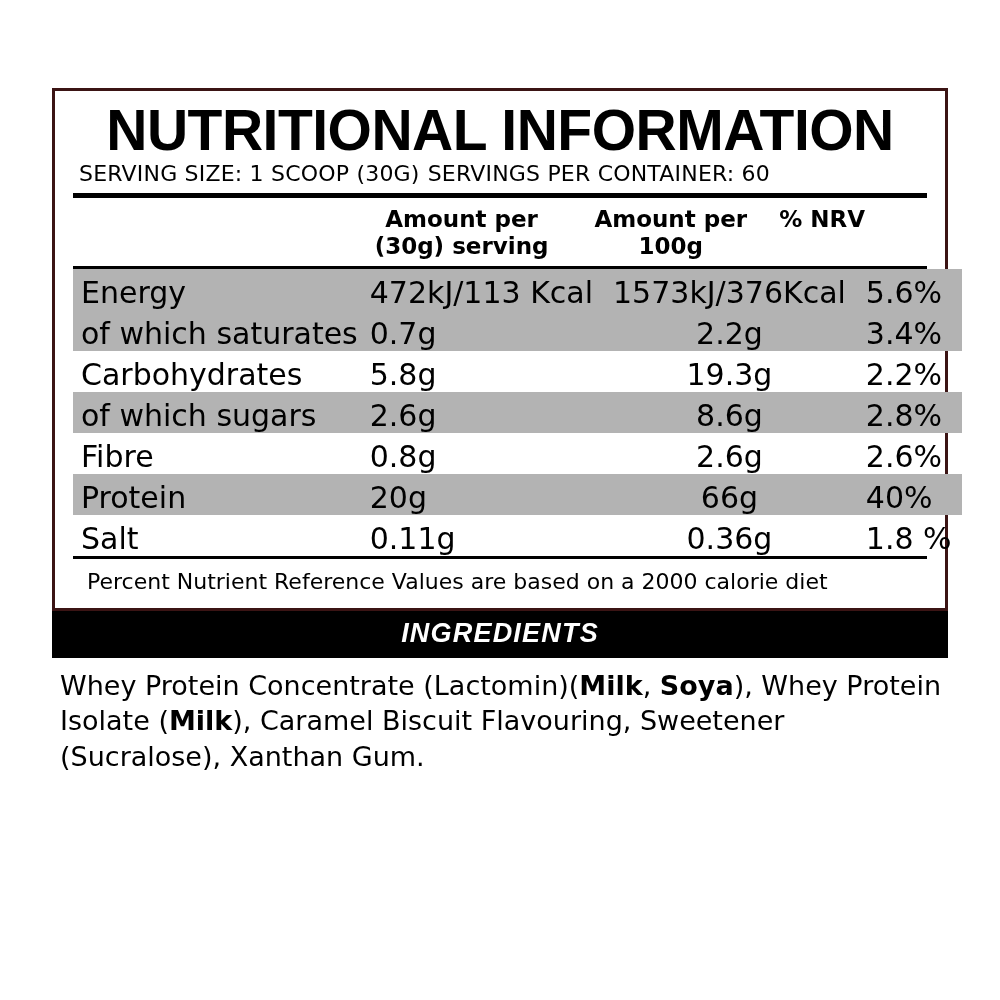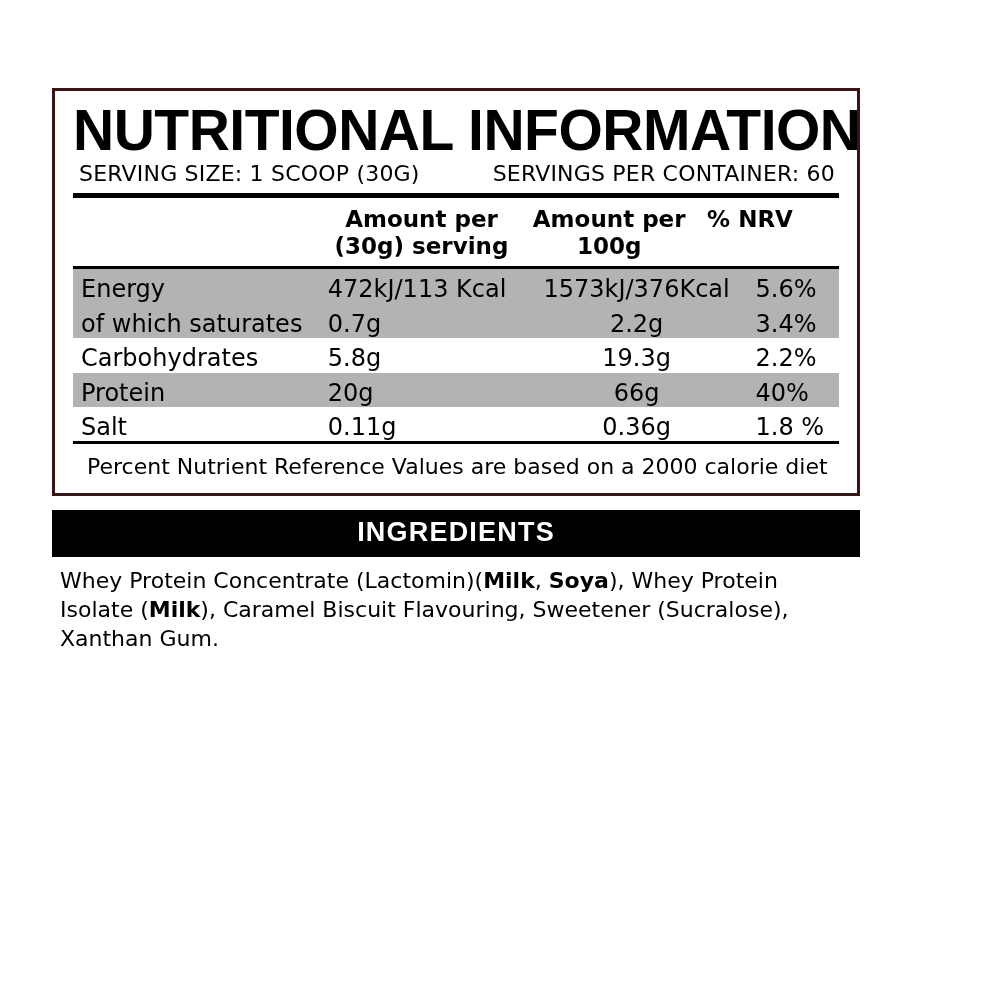--- a/index.html
+++ b/index.html
@@ -12,21 +12,21 @@
     height: 1000px;
     font-family: "DejaVu Sans", sans-serif;
     color: #000000;
     overflow: hidden;
   }
 
   .label-wrap {
     position: absolute;
     left: 52px;
     top: 88px;
-    width: 808px;
+    width: 896px;
   }
 
   
   .panel {
     border: 3px solid #3b1414;
     box-sizing: border-box;
     padding: 8px 18px 14px 18px;
     background: #ffffff;
   }
 
@@ -36,29 +36,30 @@
     font-size: 57px;
     line-height: 1.02;
     letter-spacing: -0.5px;
     text-align: center;
     margin: 2px 0 0 0;
     white-space: nowrap;
   }
 
   .serving-row {
     display: flex;
-    justify-content: space-between;
+    justify-content: flex-start;
     align-items: flex-end;
     font-size: 22px;
     letter-spacing: 0.2px;
     margin-top: 2px;
     padding: 0 4px 0 6px;
   }
   .serving-row .right {
     text-align: right;
+    margin-left: 8px;
   }
 
   .rule-thick {
     border-top: 5px solid #000;
     margin-top: 7px;
   }
   .rule-thin {
     border-top: 3px solid #000;
   }
 
@@ -74,50 +75,50 @@
     vertical-align: top;
     line-height: 1.18;
   }
   table.nutri th.c0 { width: 33%; }
   table.nutri th.c1 { width: 25%; text-align: center; }
   table.nutri th.c2 { width: 24%; text-align: center; }
   table.nutri th.c3 { width: 18%; text-align: left; padding-right: 10px; }
 
   table.nutri td {
     padding: 7px 6px 1px 6px;
-    font-size: 24px;
+    font-size: 30px;
     line-height: 1.1;
     white-space: nowrap;
   }
   table.nutri td.c0 { text-align: left; padding-left: 8px; }
   table.nutri td.c1 { text-align: left; padding-right: 14px; }
   table.nutri td.c2 { text-align: center; padding-right: 14px; }
   table.nutri td.c3 { text-align: left; padding-right: 10px; }
 
   tr.shaded td { background: #b3b3b3; }
 
   .footnote {
     font-size: 22px;
     padding: 10px 0 0 14px;
   }
 
   
   .ing-bar {
-    margin-top: 14px;
     background: #000000;
     color: #ffffff;
     text-align: center;
     font-family: "Liberation Sans", sans-serif;
     font-weight: bold;
     font-size: 27px;
     letter-spacing: 1.2px;
     padding: 7px 0 9px 0;
+    font-style: italic;
   }
   .ing-text {
-    font-size: 22px;
+    font-size: 27px;
     line-height: 1.3;
     padding: 10px 6px 0 8px;
     text-align: left;
   }
   .ing-text b { font-weight: bold; }
 </style>
 </head>
 <body>
 
 <div class="label-wrap">
@@ -166,20 +167,32 @@
             <td class="c2">2.2g</td>
             <td class="c3">3.4%</td>
           </tr>
           <tr>
             <td class="c0">Carbohydrates</td>
             <td class="c1">5.8g</td>
             <td class="c2">19.3g</td>
             <td class="c3">2.2%</td>
           </tr>
           <tr class="shaded">
+            <td class="c0">of which sugars</td>
+            <td class="c1">2.6g</td>
+            <td class="c2">8.6g</td>
+            <td class="c3">2.8%</td>
+          </tr>
+          <tr>
+            <td class="c0">Fibre</td>
+            <td class="c1">0.8g</td>
+            <td class="c2">2.6g</td>
+            <td class="c3">2.6%</td>
+          </tr>
+          <tr class="shaded">
             <td class="c0">Protein</td>
             <td class="c1">20g</td>
             <td class="c2">66g</td>
             <td class="c3">40%</td>
           </tr>
           <tr>
             <td class="c0">Salt</td>
             <td class="c1">0.11g</td>
             <td class="c2">0.36g</td>
             <td class="c3">1.8 %</td>

